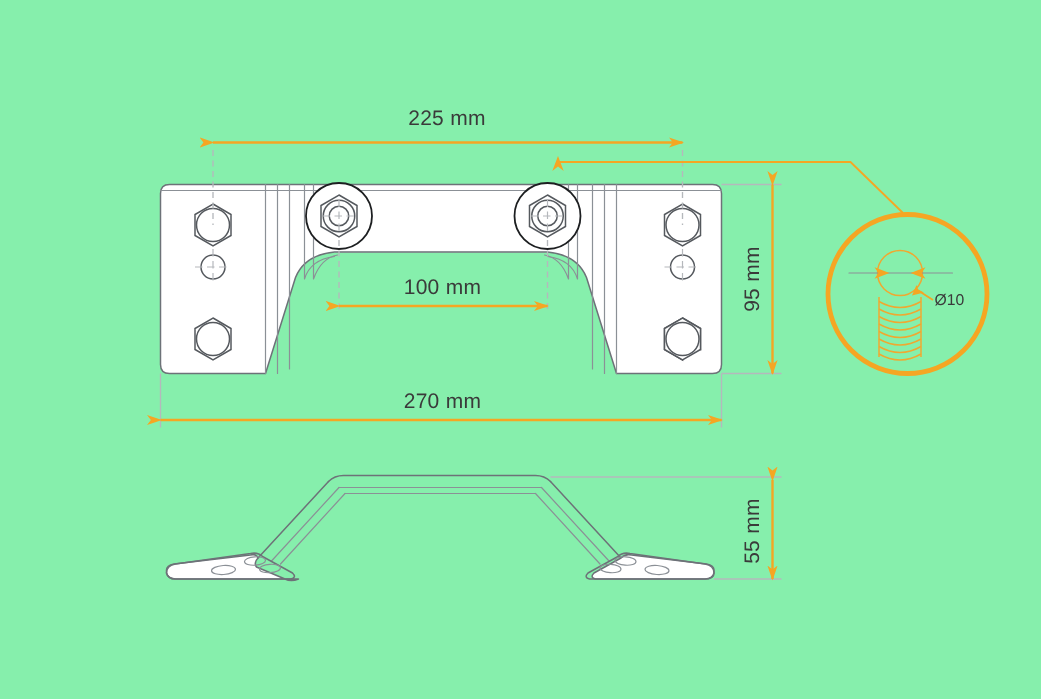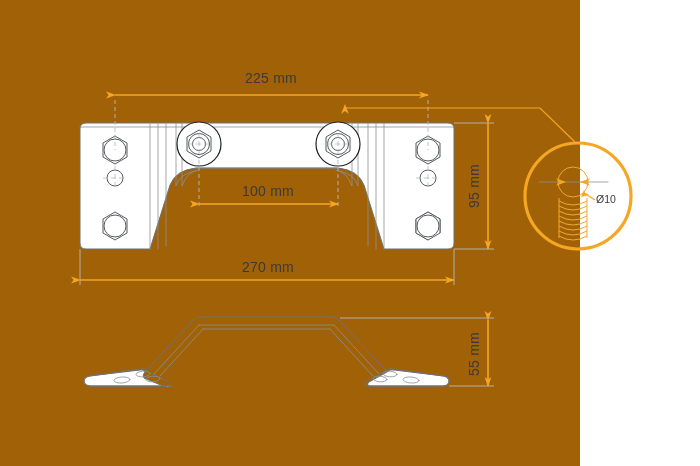--- a/index.html
+++ b/index.html
@@ -8,23 +8,24 @@
     background: #ffffff;
   }
   body {
     width: 700px;
     height: 466px;
     overflow: hidden;
     font-family: "Liberation Sans", sans-serif;
   }
   #drawing-root {
     position: relative;
-    width: 580px;
+    width: 667px;
     height: 466px;
-    background: #a16207;
+    background: #86efac;
+    padding-left: 27px;
   }
   svg.tech-drawing {
     display: block;
     width: 700px;
     height: 466px;
   }
   .dim-text {
     font-family: "Liberation Sans", sans-serif;
     font-size: 14px;
     fill: #3a3a3a;

